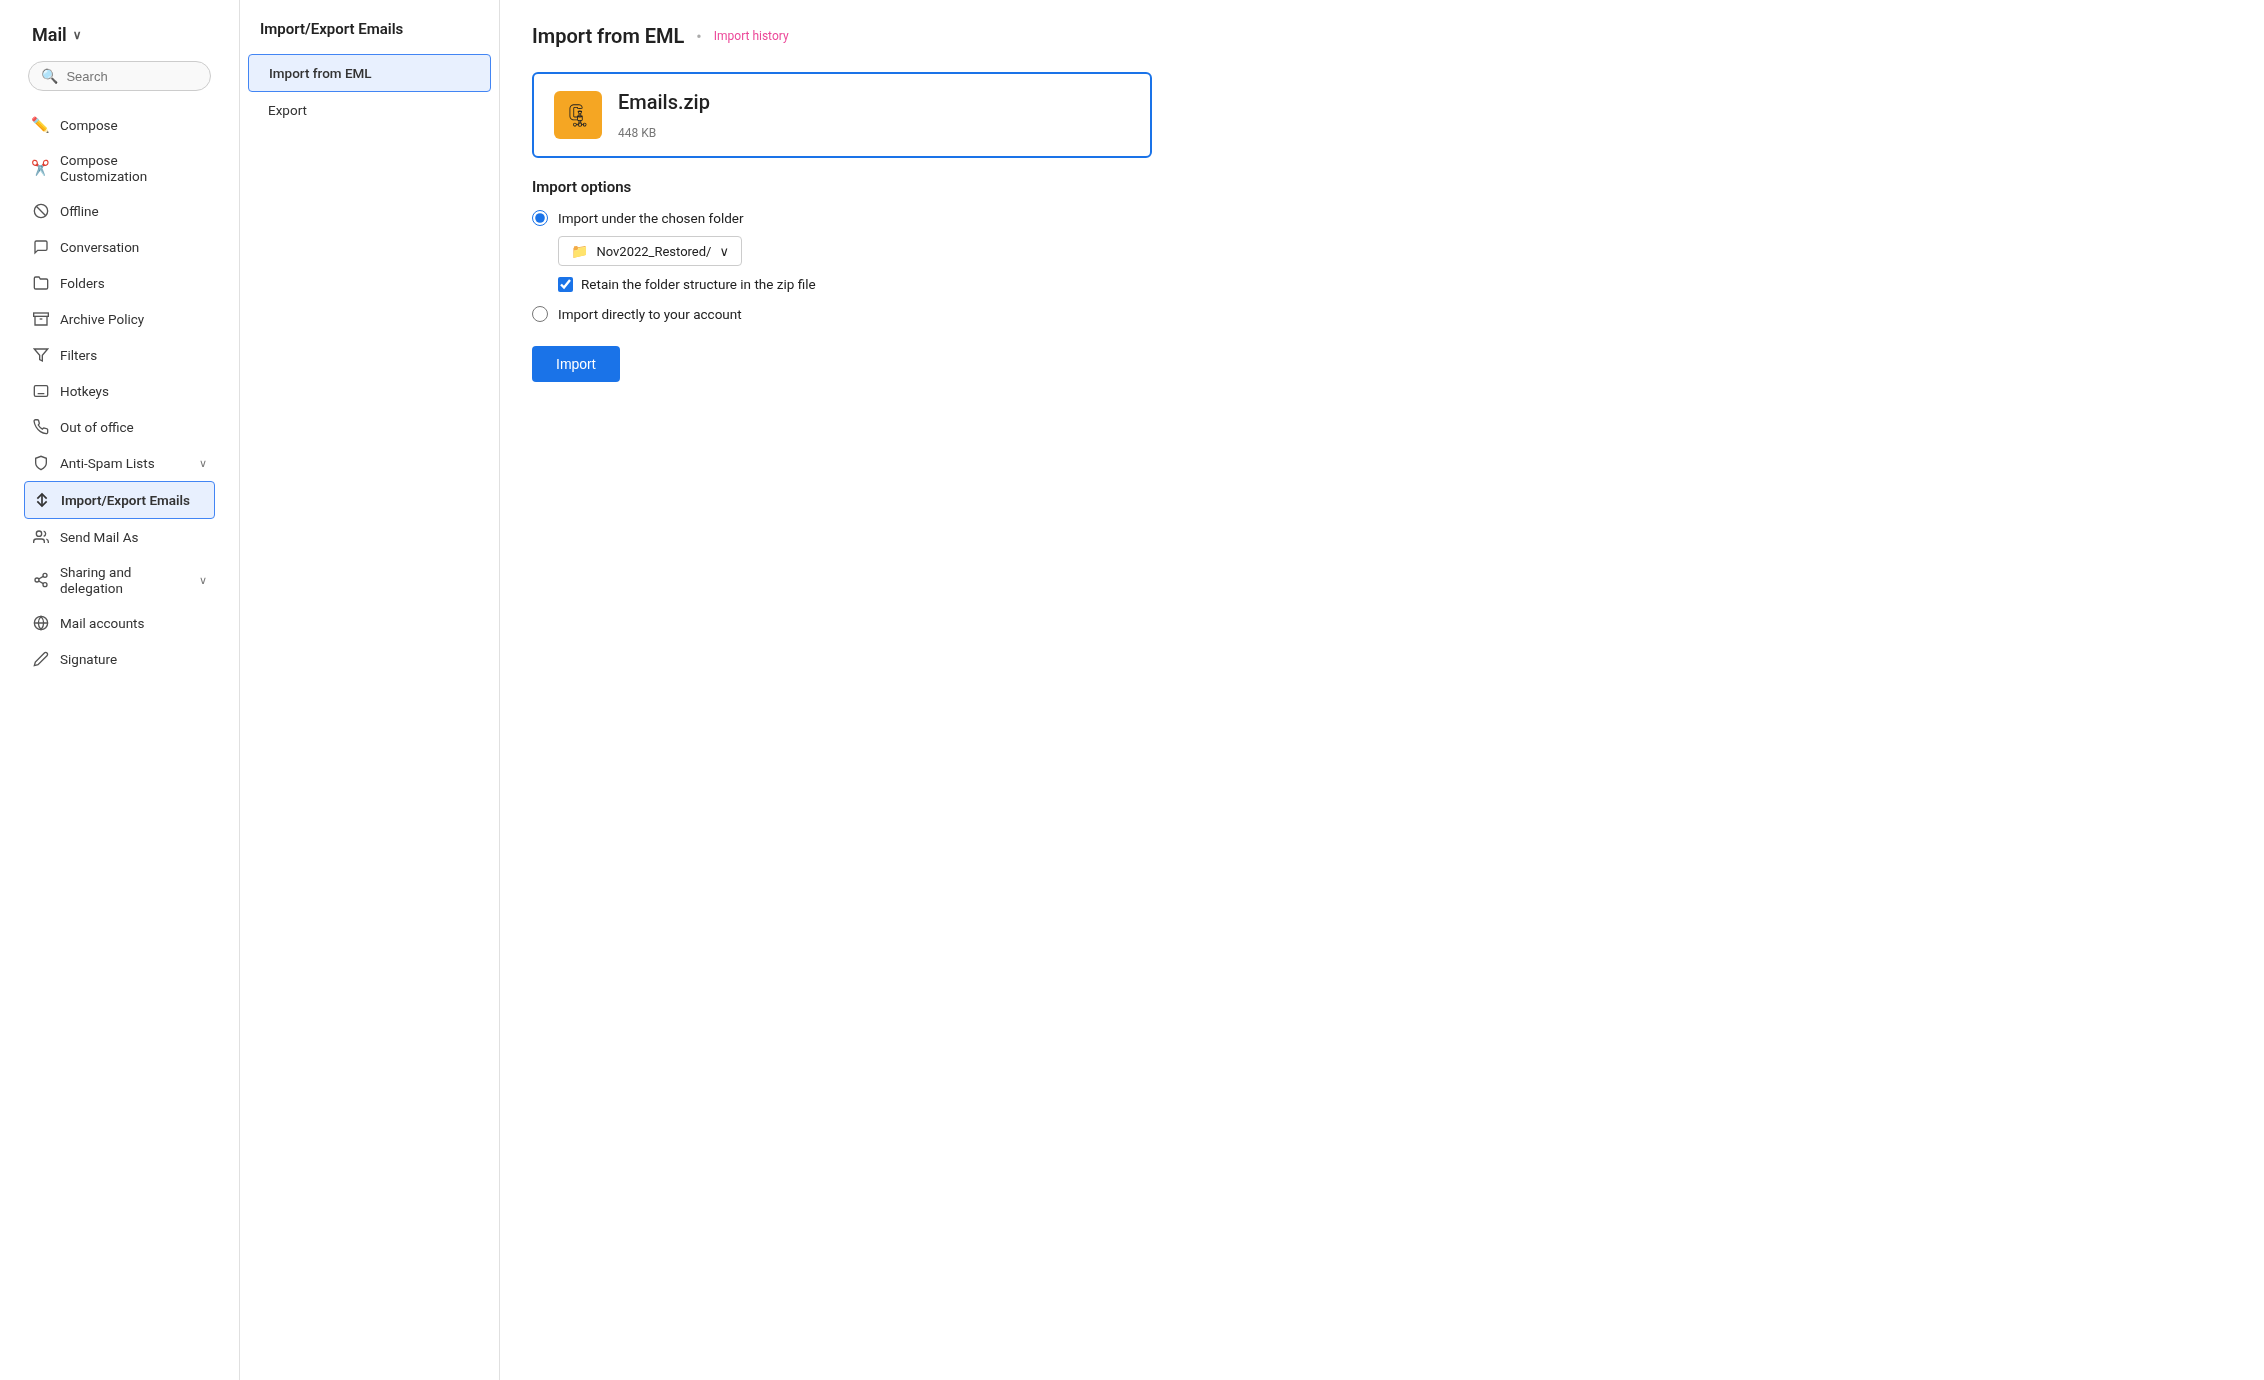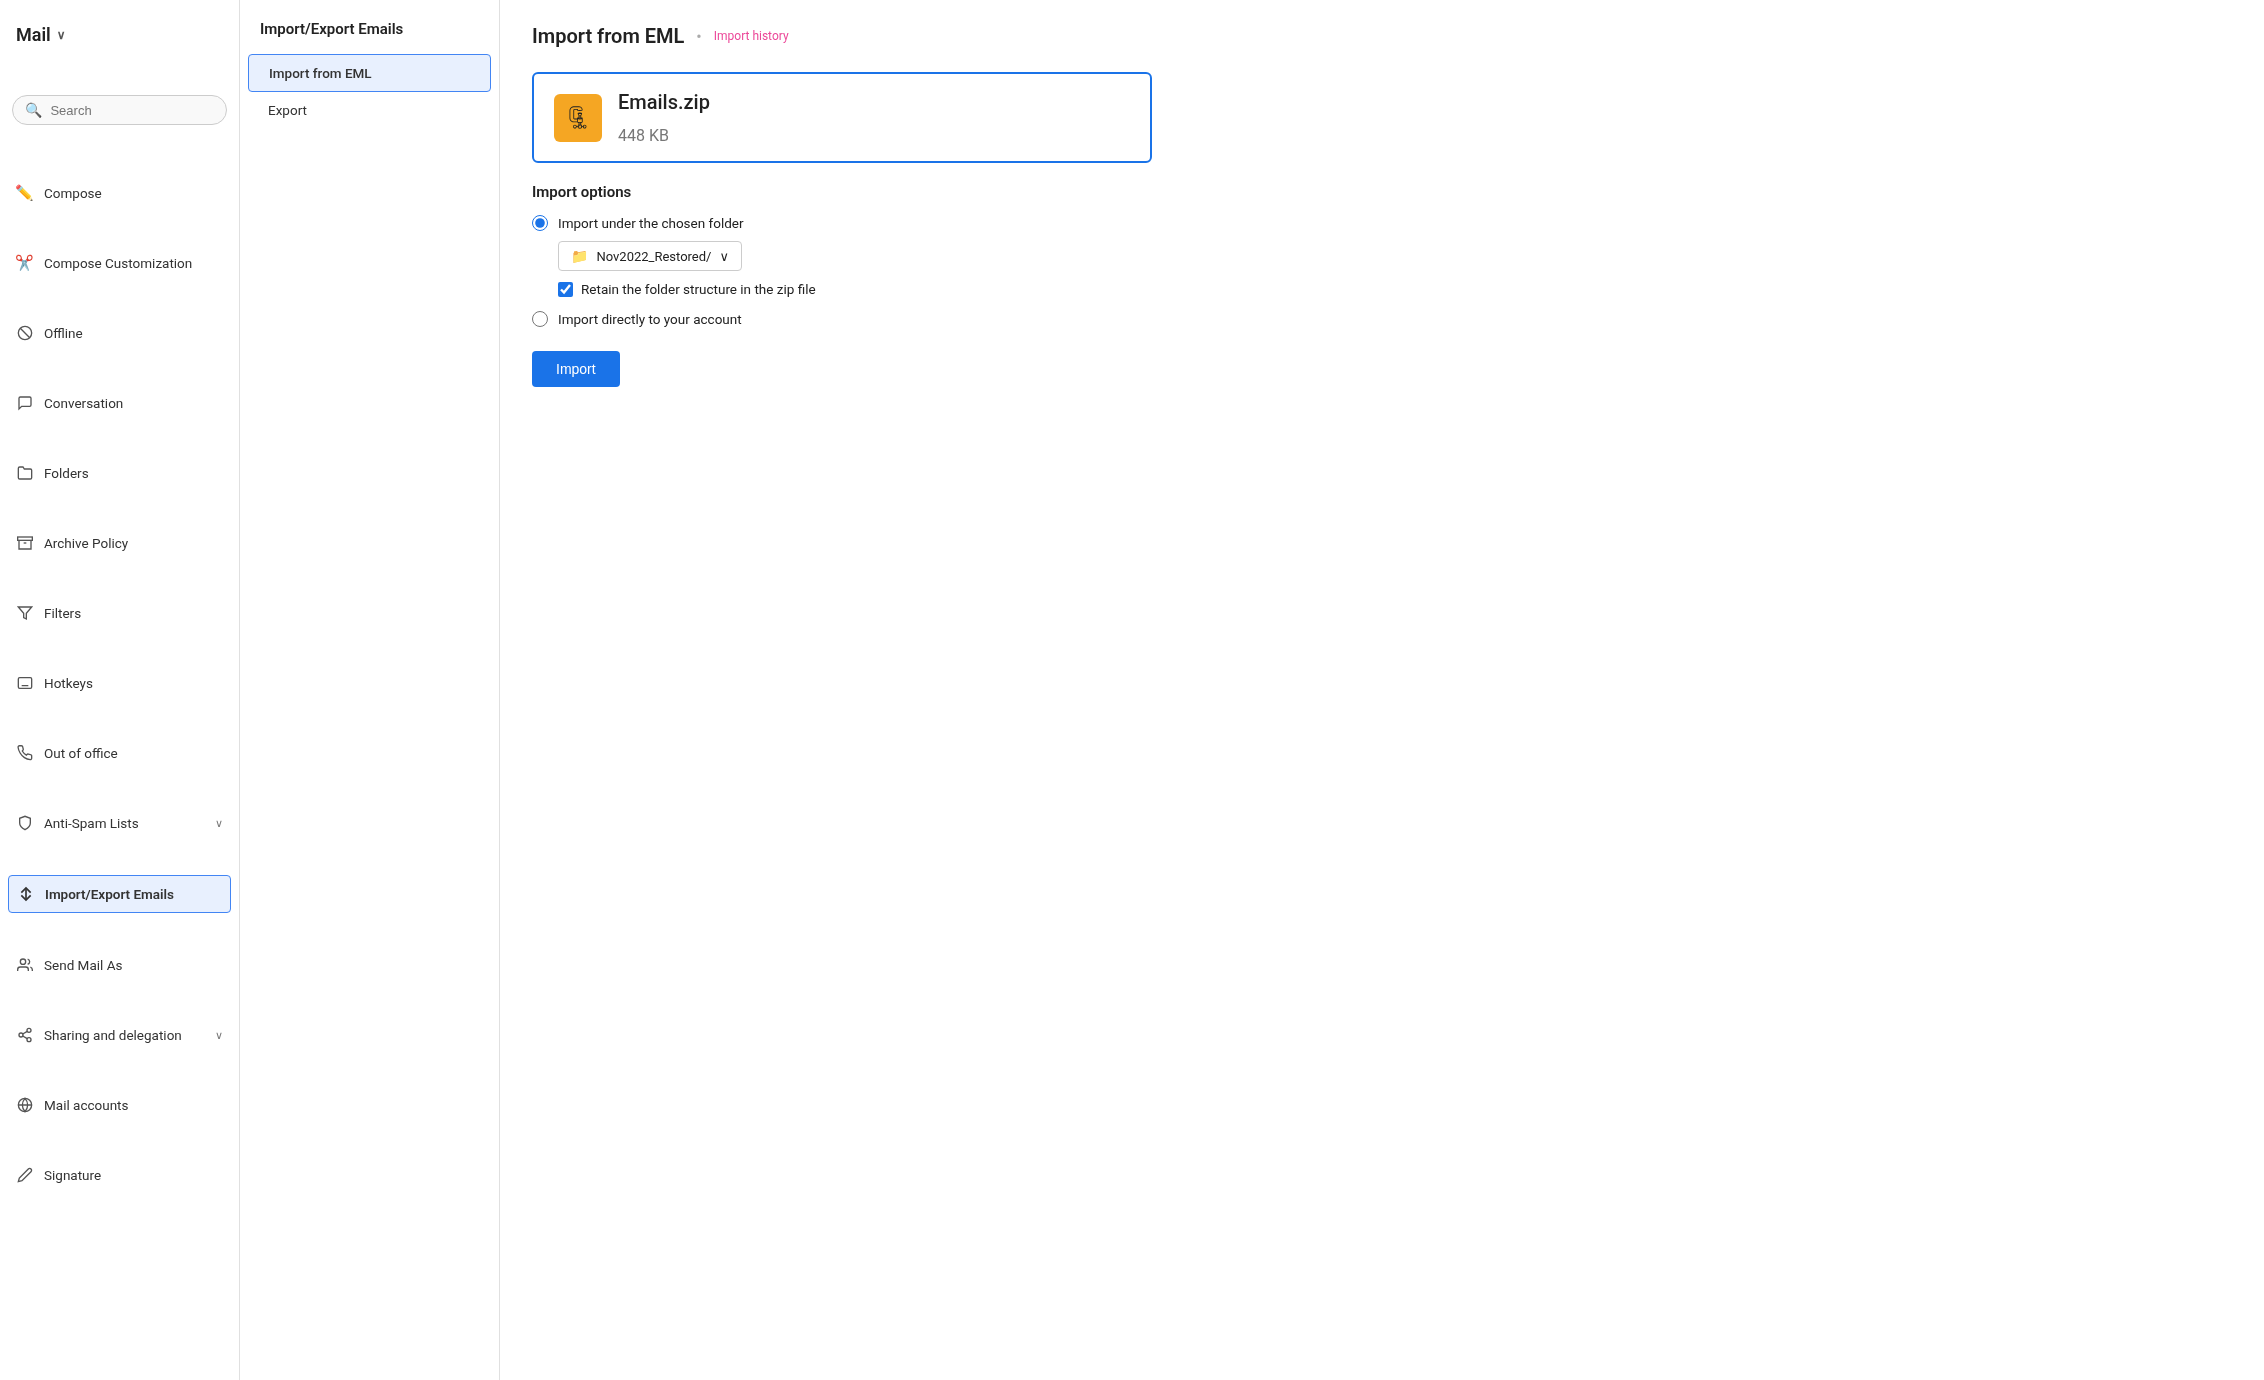--- a/index.html
+++ b/index.html
@@ -1,19 +1,19 @@
 <!DOCTYPE html>
 <html><head>
   <meta charset="utf-8">
   <style>
     * { box-sizing: border-box; margin: 0; padding: 0; }
     body { font-family: -apple-system, BlinkMacSystemFont, 'Segoe UI', Roboto, sans-serif; display: flex; height: 100vh; background: #fff; font-size: 14px; color: #222; }
 
     
-    .sidebar { width: 240px; border-right: 1px solid #e0e0e0; padding: 16px 0; display: flex; flex-direction: column; flex-shrink: 0; gap: 34px; }
+    .sidebar { width: 240px; border-right: 1px solid #e0e0e0; padding: 16px 16px; display: flex; flex-direction: column; flex-shrink: 0; }
     .app-title { display: flex; align-items: center; gap: 6px; padding: 8px 16px 16px; font-size: 18px; font-weight: 600; cursor: pointer; }
     .app-title .chevron { font-size: 12px; color: #555; }
     .search-bar { margin: 0 12px 16px; display: flex; align-items: center; gap: 8px; border: 1px solid #ccc; border-radius: 20px; padding: 6px 12px; background: #f9f9f9; }
     .search-bar input { border: none; background: transparent; outline: none; font-size: 13px; width: 100%; color: #333; }
     .nav-item { display: flex; align-items: center; gap: 10px; padding: 9px 16px; cursor: pointer; border-radius: 0; color: #333; font-size: 13.5px; position: relative; }
     .nav-item.active { background: #e8f0fe; border: 1.5px solid #4285f4; border-radius: 4px; font-weight: 600; margin: 0 8px; padding: 9px 8px; }
     .nav-item .icon { width: 18px; height: 18px; display: flex; align-items: center; justify-content: center; flex-shrink: 0; font-size: 15px; }
     .nav-item .chevron-right { margin-left: auto; font-size: 11px; color: #777; }
 
     
@@ -27,21 +27,21 @@
     .main-header { display: flex; align-items: center; gap: 12px; margin-bottom: 24px; }
     .main-header h1 { font-size: 20px; font-weight: 600; }
     .main-header .dot { color: #aaa; font-size: 16px; }
     .main-header a { color: #ec4899; text-decoration: none; font-size: 12px; }
 
     
     .file-upload-box { border: 2px solid #1a73e8; border-radius: 6px; padding: 16px 20px; display: flex; align-items: center; gap: 16px; margin-bottom: 20px; max-width: 620px; cursor: pointer; }
     .file-icon { width: 48px; height: 48px; background: #f5a623; border-radius: 6px; display: flex; align-items: center; justify-content: center; flex-shrink: 0; position: relative; }
     .file-icon-zipper { font-size: 22px; }
     .file-info .file-name { font-size: 20px; font-weight: 500; }
-    .file-info .file-size { font-size: 16px; color: #777; margin-top: 12px; }
+    .file-info .file-size { font-size: 12px; color: #777; margin-top: 12px; }
 
     
     .info-box { background: #f5f5f5; border-radius: 6px; padding: 14px 18px; max-width: 700px; font-size: 13.5px; color: #444; line-height: 1.6; margin-bottom: 24px; }
 
     
     .import-options-title { font-size: 15px; font-weight: 600; margin-bottom: 14px; }
     .radio-group { display: flex; flex-direction: column; gap: 14px; }
     .radio-item { display: flex; align-items: center; gap: 10px; font-size: 13.5px; cursor: pointer; }
     .radio-item input[type="radio"] { width: 16px; height: 16px; accent-color: #1a73e8; cursor: pointer; }
     .sub-options { margin-left: 26px; margin-top: 10px; display: flex; flex-direction: column; gap: 10px; }

